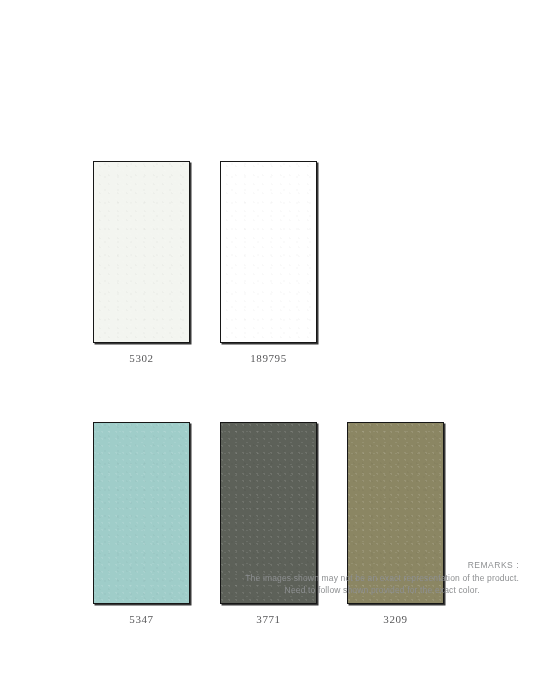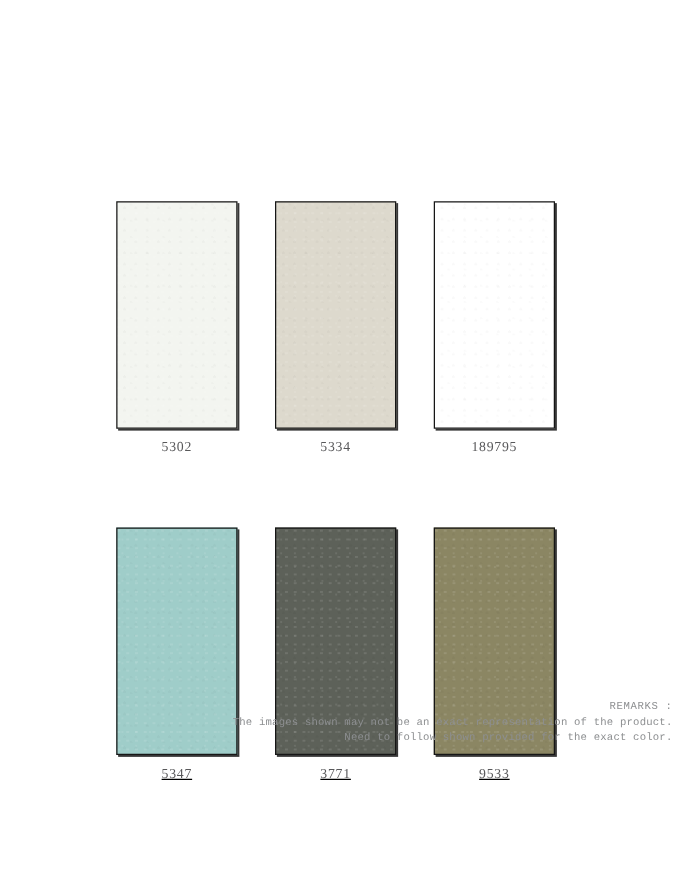--- a/index.html
+++ b/index.html
@@ -32,21 +32,21 @@
   }
 
   .swatch-row {
     display: flex;
     flex-direction: row;
     justify-content: flex-start;
     align-items: flex-start;
   }
 
   .swatch-row.row-top { margin-bottom: 0; }
-  .swatch-row.row-bottom { margin-top: 57px; text-decoration: underline; }
+  .swatch-row.row-bottom { margin-top: 57px; }
 
   .swatch-cell {
     width: 99px;
     display: flex;
     flex-direction: column;
     align-items: center;
   }
   .swatch-cell.gap-mid { margin-left: 28px; }
 
   .swatch-chip {
@@ -78,58 +78,52 @@
     letter-spacing: 0.6px;
     color: #58585a;
     text-align: center;
     line-height: 13px;
     white-space: nowrap;
   }
 
   
   .remarks {
     position: absolute;
-    right: 3px;
+    right: 22px;
     bottom: 8px;
     text-align: right;
     color: #8d8f91;
-    font-family: Liberation Mono, monospace;
+    font-family: Liberation Sans, sans-serif;
     font-size: 8.5px;
     line-height: 12px;
     letter-spacing: 0.15px;
   }
   .remarks-title {
     font-size: 8.5px;
     letter-spacing: 0.5px;
     margin-bottom: 1px;
   }
-  .remarks-line { display: block; }
+  .remarks-line { display: block; text-align: center; }
 </style>
 </head>
 <body style="background-color: rgb(255, 255, 255);">
 
 <div class="page">
 
   <div class="swatch-grid">
 
     <div class="swatch-row row-top">
 
       <div class="swatch-cell">
         <div class="swatch-chip" style="background-color: rgb(243, 245, 240); border-color: rgb(22, 22, 22);">
           <div class="grain"></div>
         </div>
         <div class="swatch-label">5302</div>
       </div>
 
-      <div class="swatch-cell gap-mid">
-        <div class="swatch-chip" style="background-color: rgb(221, 217, 205); border-color: rgb(22, 22, 22);">
-          <div class="grain"></div>
-        </div>
-        <div class="swatch-label">5334</div>
-      </div>
 
       <div class="swatch-cell gap-mid">
         <div class="swatch-chip" style="background-color: rgb(255, 255, 255); border-color: rgb(22, 22, 22);">
           <div class="grain"></div>
         </div>
         <div class="swatch-label">189795</div>
       </div>
 
     </div>
 
@@ -146,21 +140,21 @@
         <div class="swatch-chip" style="background-color: rgb(93, 97, 89); border-color: rgb(22, 22, 22);">
           <div class="grain"></div>
         </div>
         <div class="swatch-label">3771</div>
       </div>
 
       <div class="swatch-cell gap-mid">
         <div class="swatch-chip" style="background-color: rgb(139, 134, 99); border-color: rgb(22, 22, 22);">
           <div class="grain"></div>
         </div>
-        <div class="swatch-label">9533</div>
+        <div class="swatch-label">3209</div>
       </div>
 
     </div>
 
   </div>
 
   <div class="remarks" style="color: rgb(141, 143, 145);">
     <div class="remarks-title">REMARKS :</div>
     <span class="remarks-line">The images shown may not be an exact representation of the product.</span>
     <span class="remarks-line">Need to follow shown provided for the exact color.</span>

